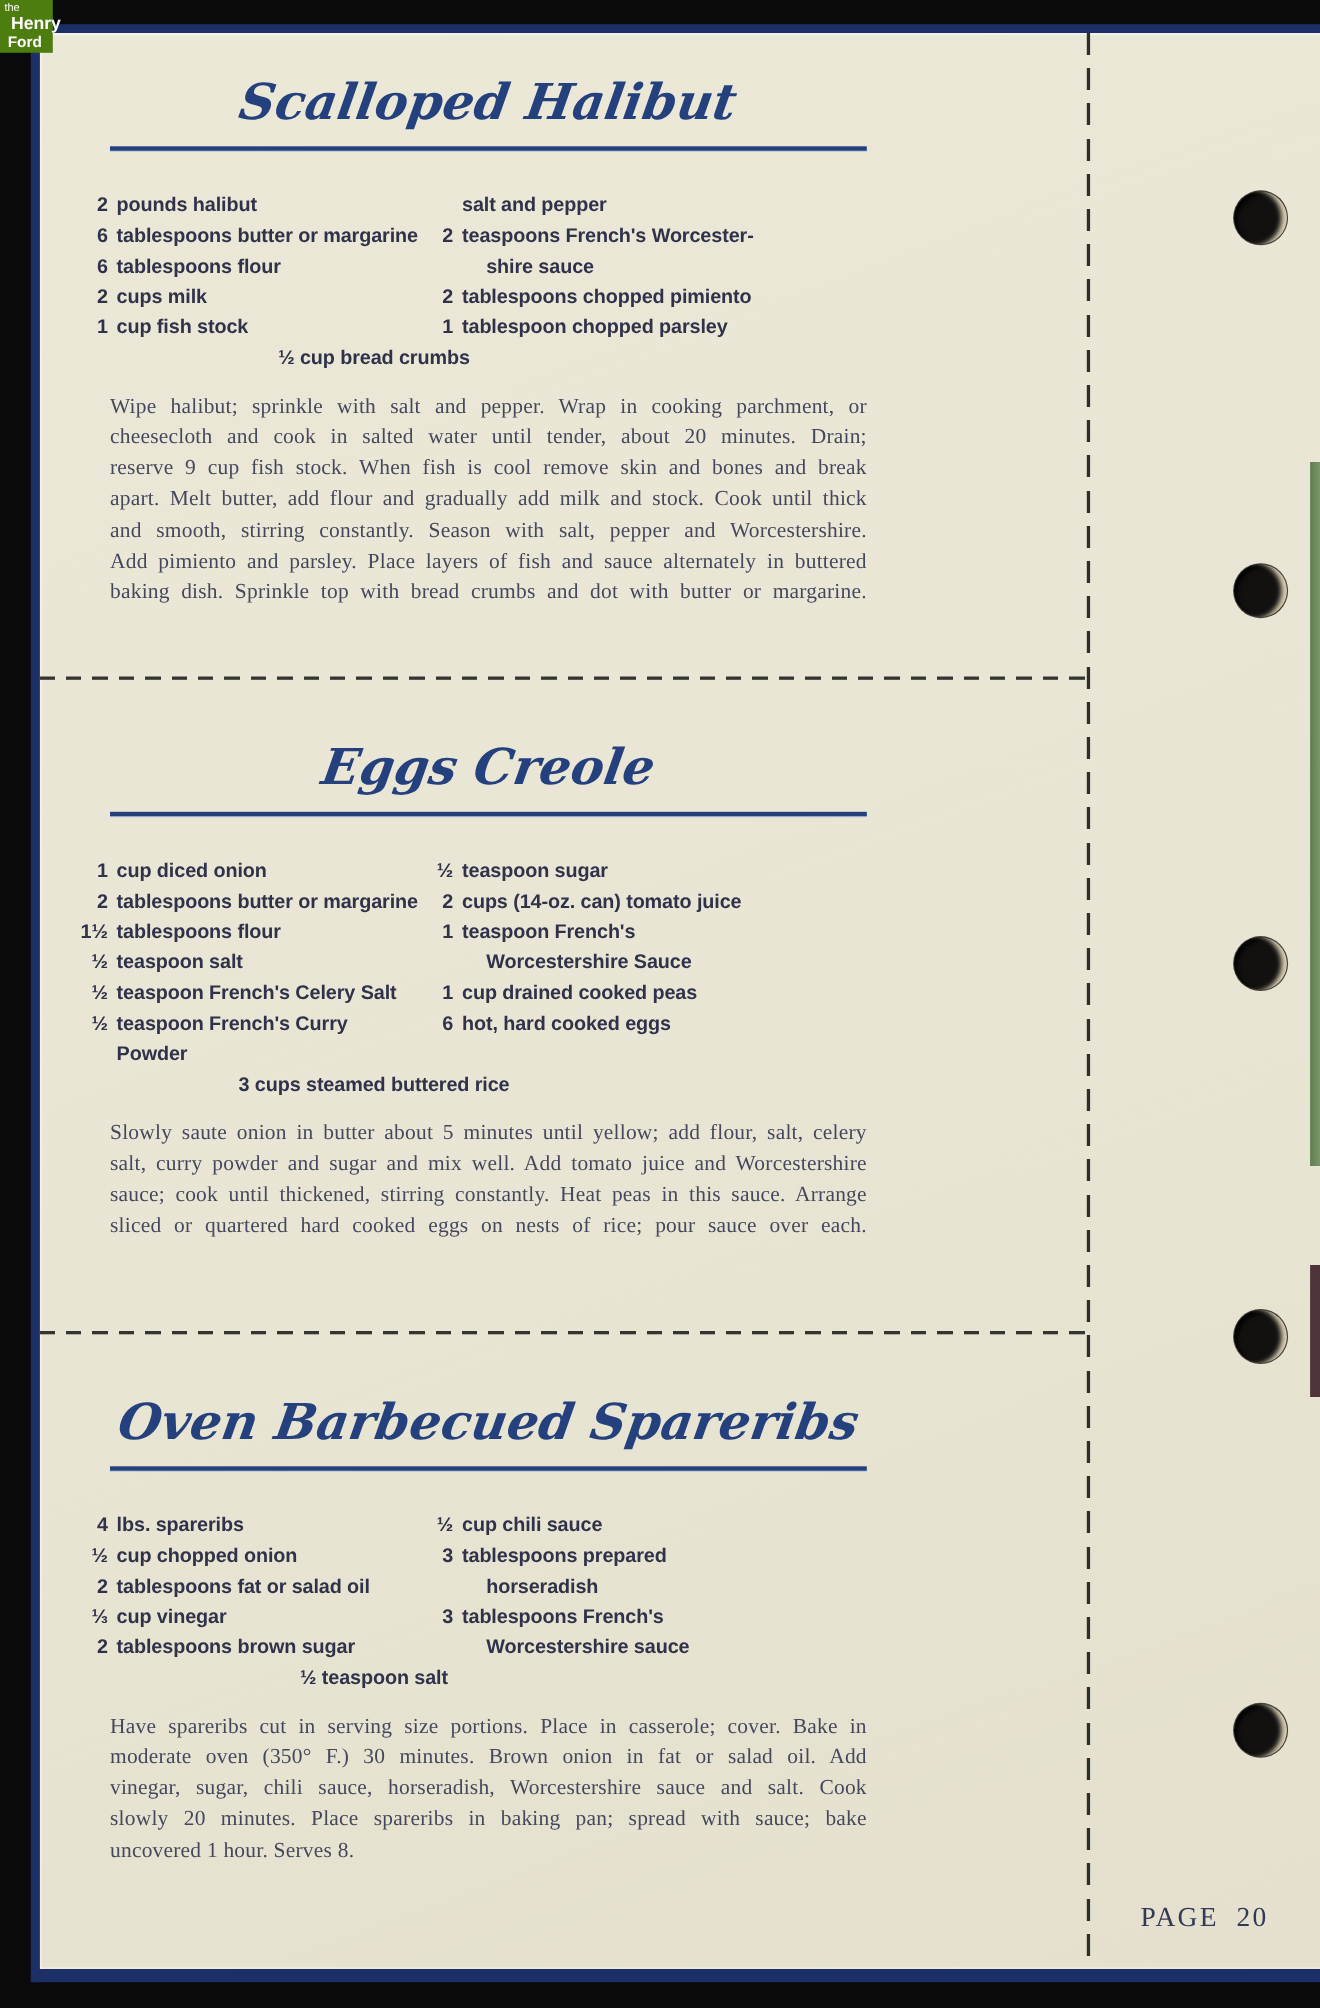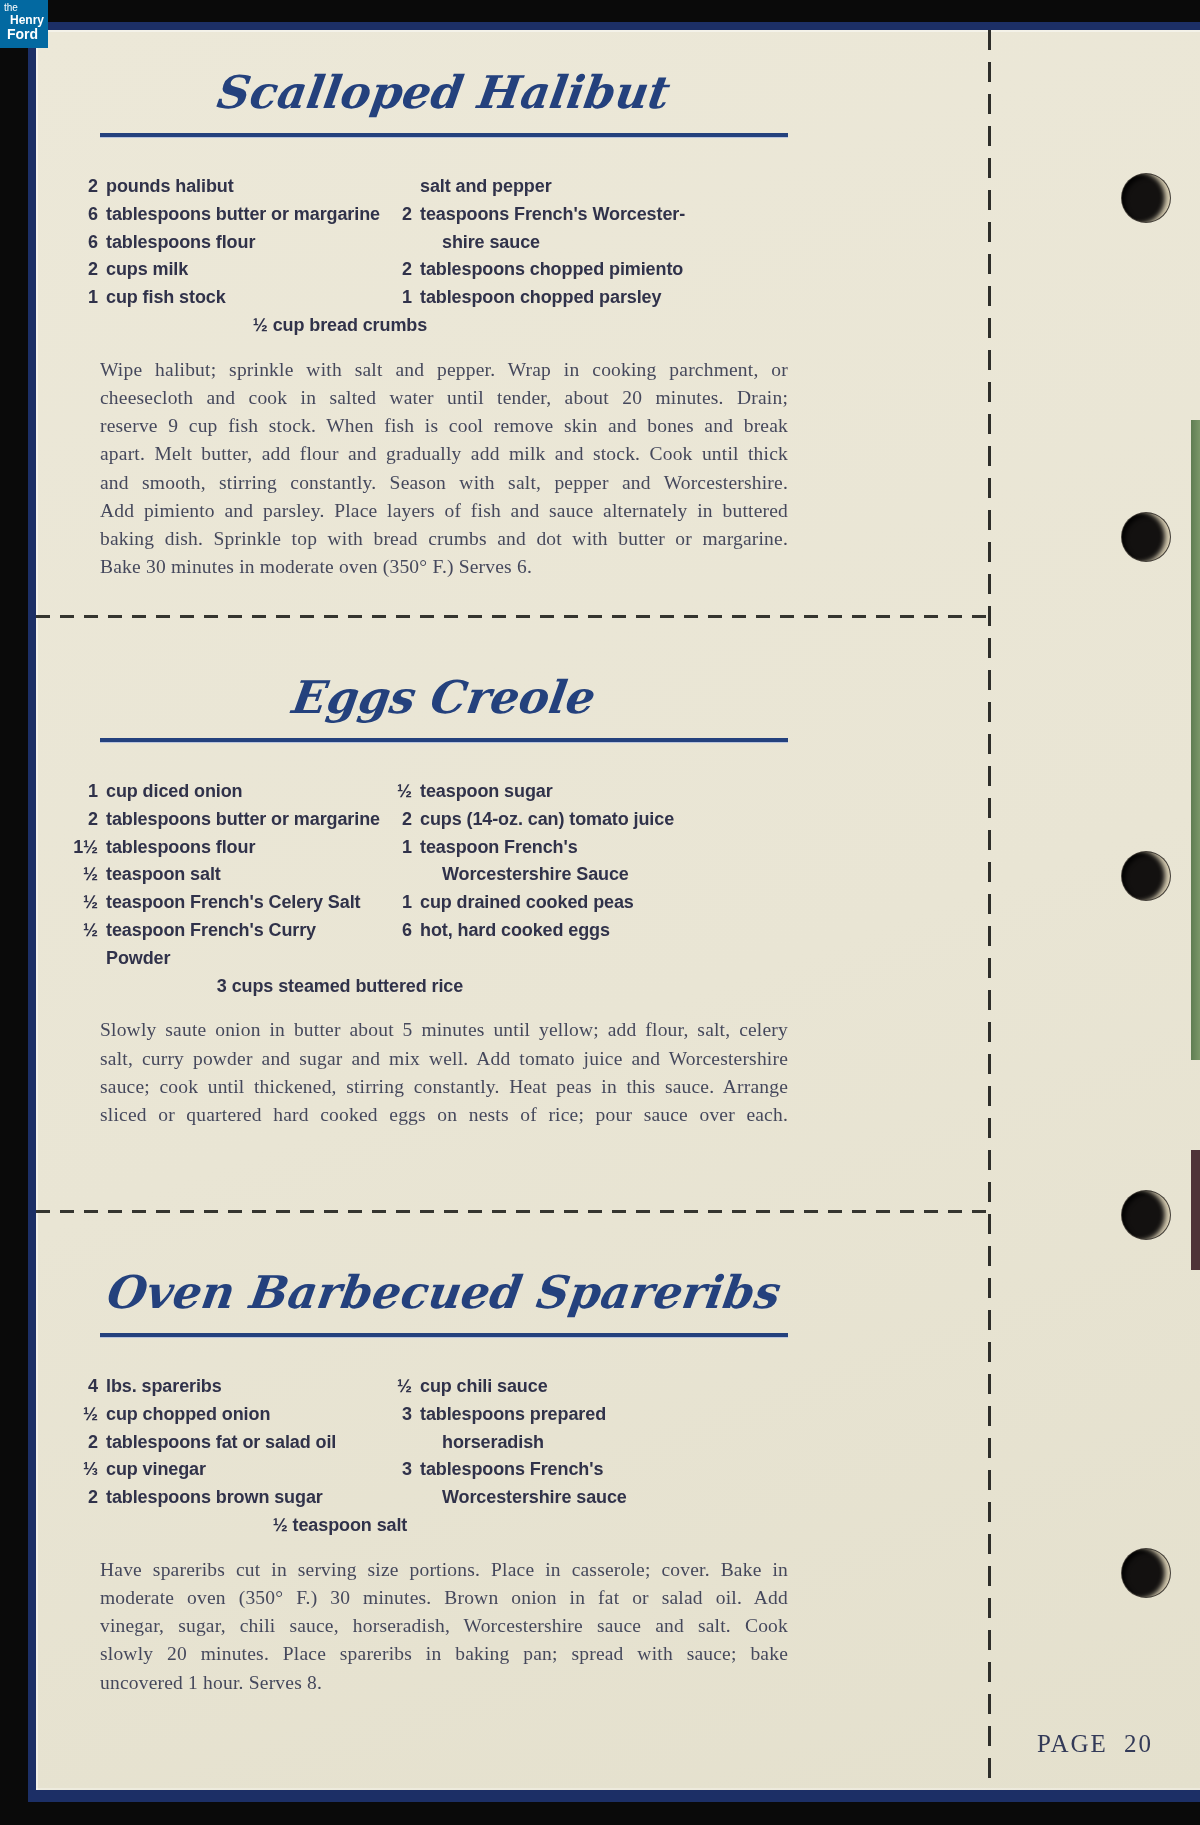--- a/index.html
+++ b/index.html
@@ -13,25 +13,25 @@
     position:absolute;left:28px;top:22px;width:1172px;height:1780px;
     background:linear-gradient(160deg,#ece8d8 0%,#e9e5d4 55%,#e4e0cd 100%);
     border-top:8px solid #1c2f66;
     border-left:8px solid #1c2f66;
     border-bottom:12px solid #1c2f66;
     box-sizing:border-box;
     box-shadow:inset 2px 2px 0 rgba(255,255,255,.45), inset 0 -2px 0 rgba(255,255,255,.3);
   }
   
   .logo{
-    position:absolute;left:0;top:0;width:48px;height:48px;background:#0369a1;
+    position:absolute;left:0;top:0;width:48px;height:48px;background:#4d7c0f;
     color:#fff;padding:3px 0 0 4px;box-sizing:border-box;line-height:1;z-index:5;
   }
   .logo .l1{font-size:10px;font-weight:400;display:block;}
-  .logo .l2{font-size:12px;font-weight:700;display:block;margin:1px 0 0 6px;}
+  .logo .l2{font-size:16px;font-weight:700;display:block;margin:1px 0 0 6px;}
   .logo .l3{font-size:14px;font-weight:700;display:block;margin:1px 0 0 3px;}
   
   .recipe{position:absolute;left:100px;width:688px;}
   #recipe-1{top:69px;}
   #recipe-2{top:674px;}
   #recipe-3{top:1269px;}
   .script-title{
     margin:0;text-align:center;font-family:"DejaVu Serif","Liberation Serif",serif;
     font-style:italic;font-weight:700;font-size:45px;line-height:48px;color:#24417d;
   }
@@ -147,21 +147,20 @@
   </div>
   <div class="ing-center">½ cup bread crumbs</div>
   <div class="para">
       <div class="pline">Wipe halibut; sprinkle with salt and pepper. Wrap in cooking parchment, or</div>
       <div class="pline">cheesecloth and cook in salted water until tender, about 20 minutes. Drain;</div>
       <div class="pline">reserve 9 cup fish stock. When fish is cool remove skin and bones and break</div>
       <div class="pline">apart. Melt butter, add flour and gradually add milk and stock. Cook until thick</div>
       <div class="pline">and smooth, stirring constantly. Season with salt, pepper and Worcestershire.</div>
       <div class="pline">Add pimiento and parsley. Place layers of fish and sauce alternately in buttered</div>
       <div class="pline">baking dish. Sprinkle top with bread crumbs and dot with butter or margarine.</div>
-      <div class="pline last">Bake 30 minutes in moderate oven (350° F.) Serves 6.</div>
     </div>
 </section>
 
 <div class="hdash" id="divider-1"></div>
 
 <section class="recipe" id="recipe-2">
   <h2 class="script-title"><span class="tilt">Eggs Creole</span></h2>
   <div class="rule"></div>
   <div class="ing">
     <div class="ing-col left">

